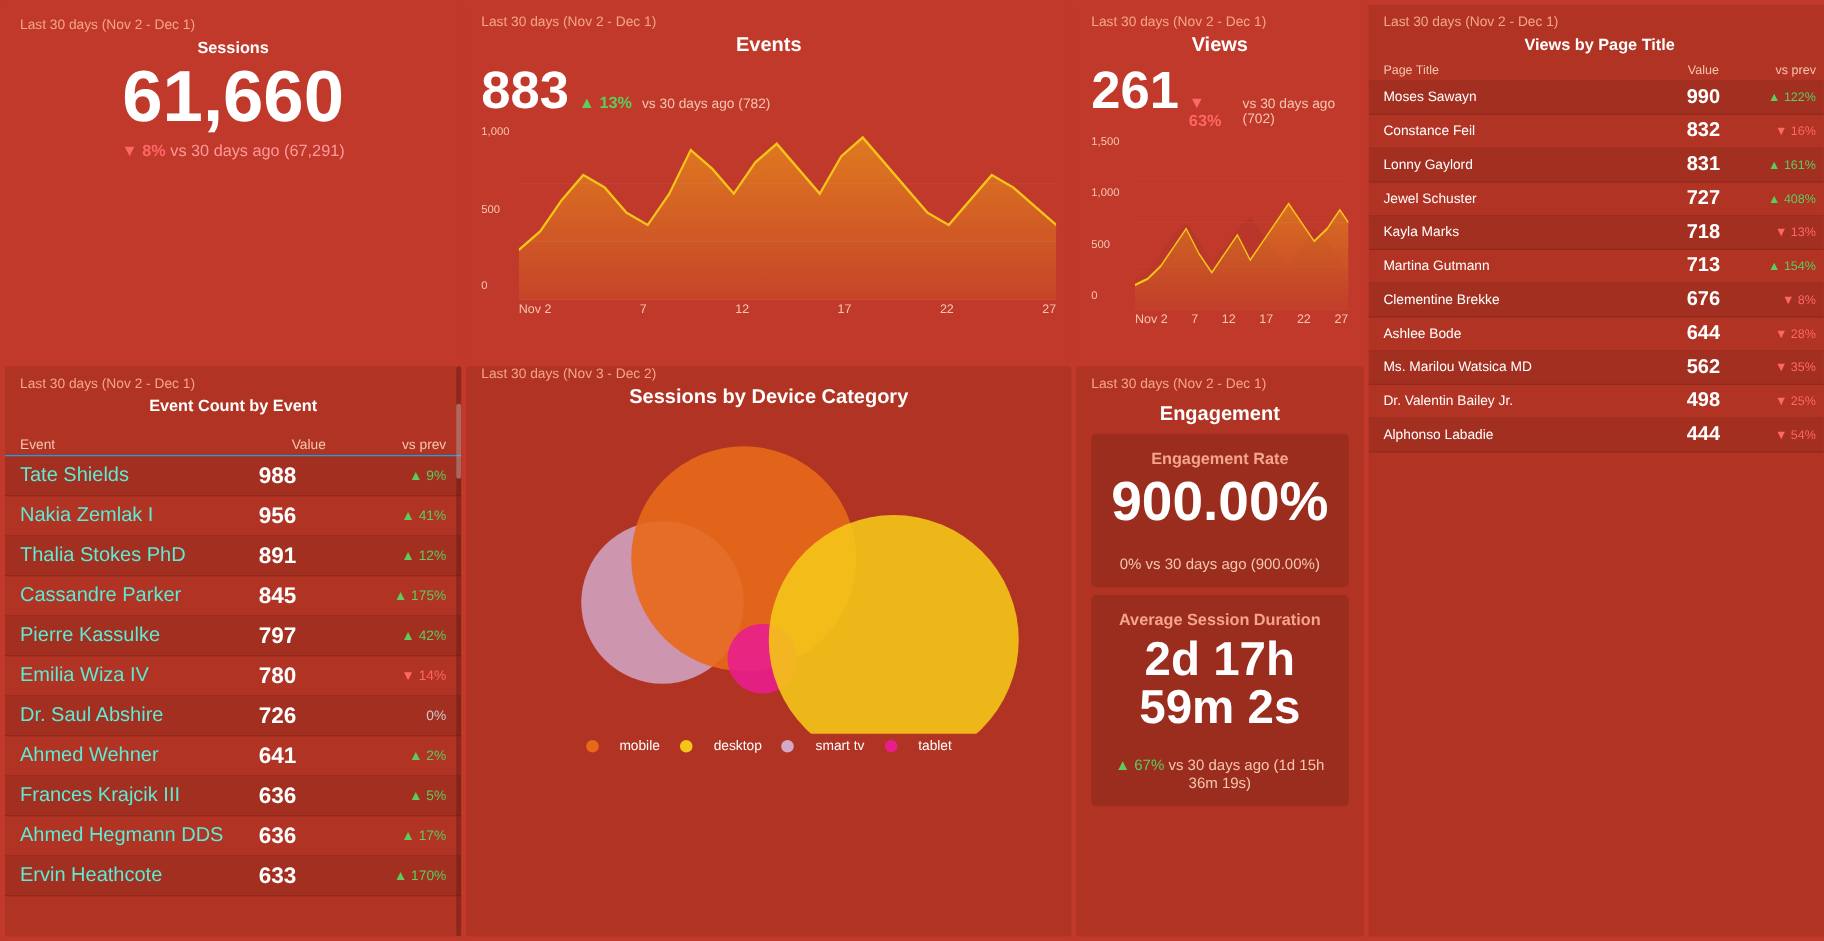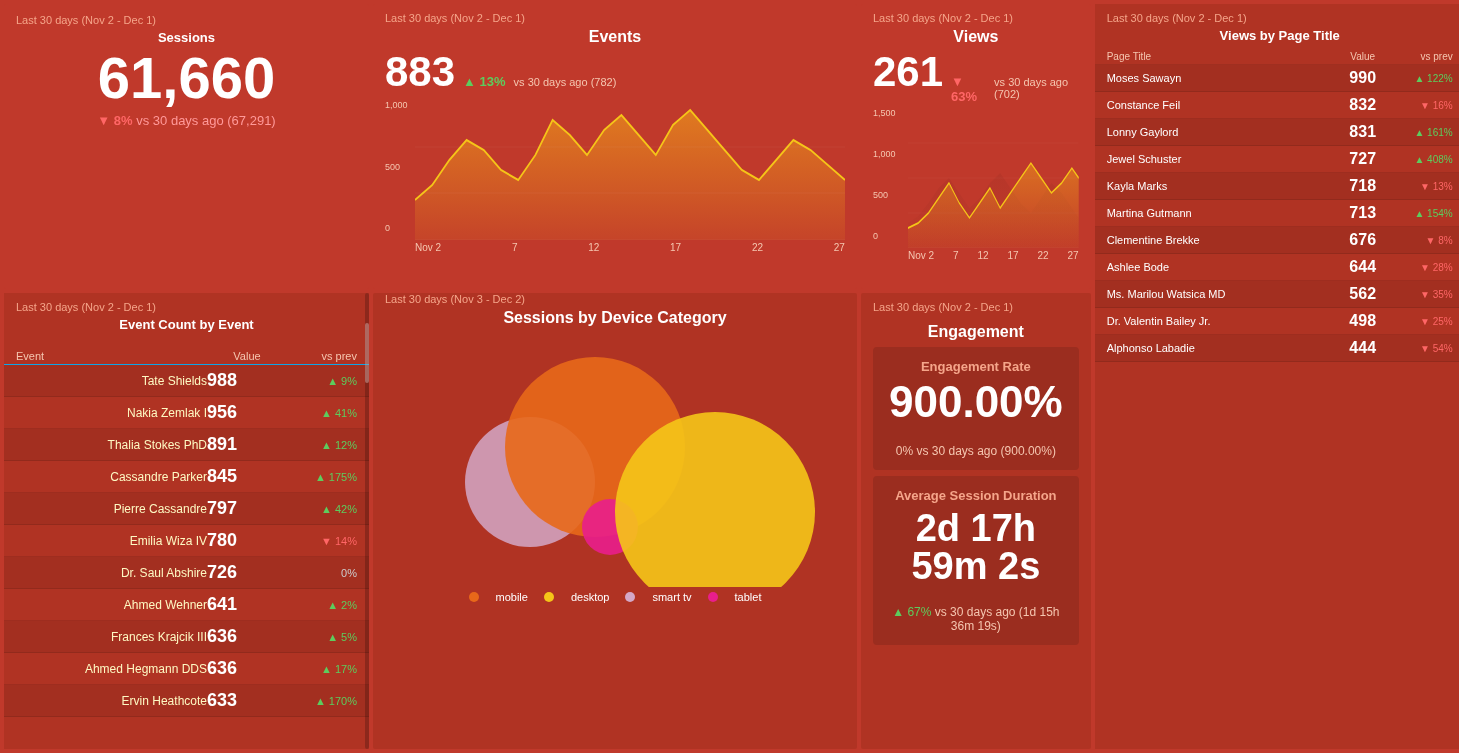--- a/index.html
+++ b/index.html
@@ -104,21 +104,21 @@
     .table-row {
       display: grid;
       grid-template-columns: 1fr 80px 70px;
       padding: 5px 12px;
       border-bottom: 1px solid rgba(0,0,0,0.1);
       align-items: center;
     }
 
     .table-row:nth-child(odd) { background: rgba(0,0,0,0.07); }
 
-    .row-name { font-size: 12px; color: #fef9c3; text-align: right; }
+    .row-name { font-size: 16px; color: #5eead4; }
     .row-value { font-size: 18px; font-weight: bold; text-align: left; }
     .row-change { font-size: 11px; text-align: right; }
     .change-up { color: #5dcc5d; }
     .change-down { color: #ff6666; }
     .change-zero { color: #ccc; }
 
     
     .events-panel {
       grid-row: 1;
       grid-column: 2;
@@ -460,21 +460,21 @@
     <span class="row-name">Thalia Stokes PhD</span>
     <span class="row-value">891</span>
     <span class="row-change change-up">▲ 12%</span>
   </div>
         <div class="table-row">
     <span class="row-name">Cassandre Parker</span>
     <span class="row-value">845</span>
     <span class="row-change change-up">▲ 175%</span>
   </div>
         <div class="table-row">
-    <span class="row-name">Pierre Cassandre</span>
+    <span class="row-name">Pierre Kassulke</span>
     <span class="row-value">797</span>
     <span class="row-change change-up">▲ 42%</span>
   </div>
         <div class="table-row">
     <span class="row-name">Emilia Wiza IV</span>
     <span class="row-value">780</span>
     <span class="row-change change-down">▼ 14%</span>
   </div>
         <div class="table-row">
     <span class="row-name">Dr. Saul Abshire</span>

